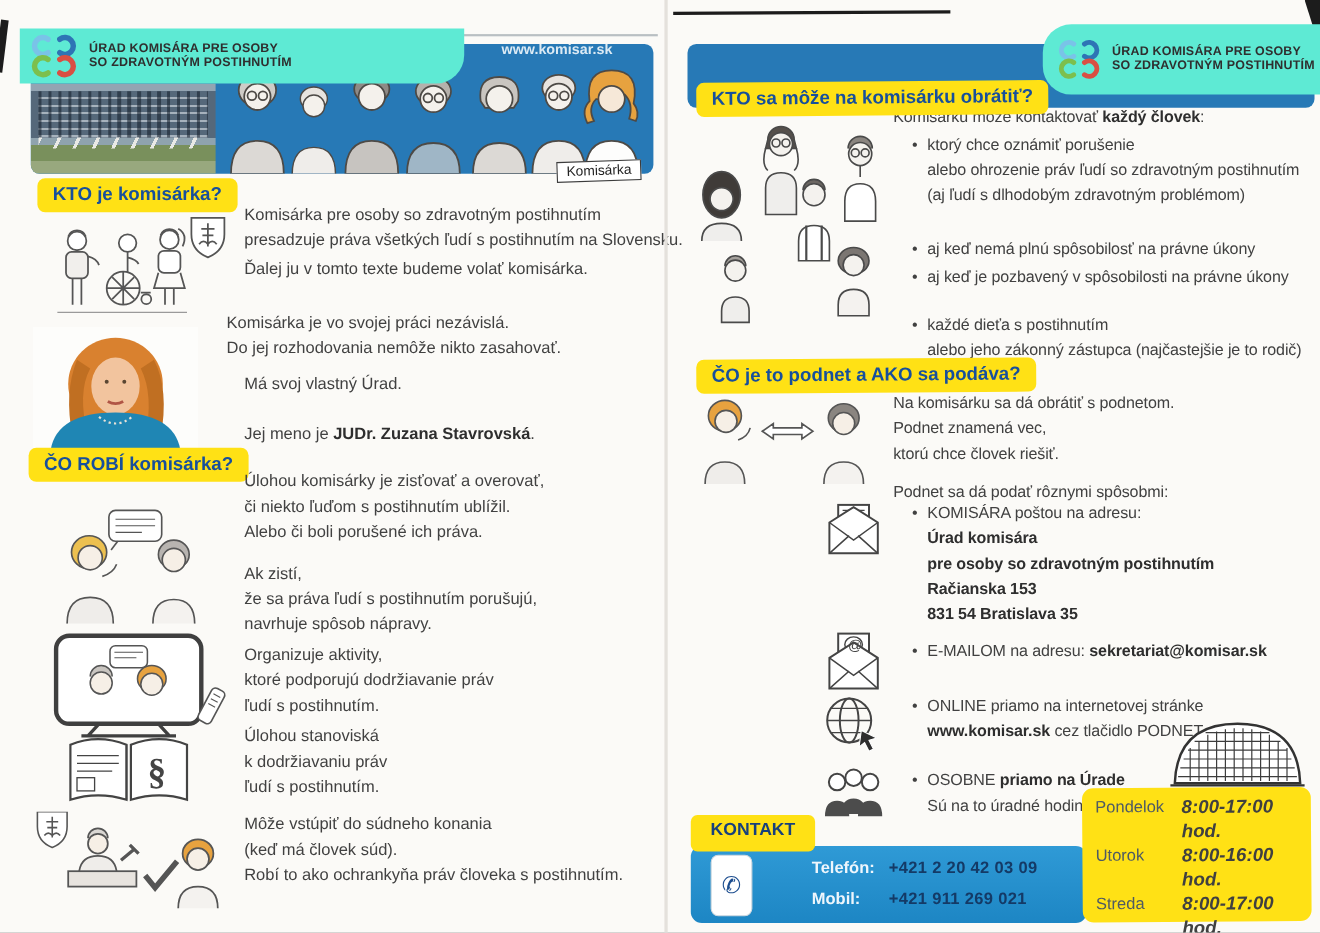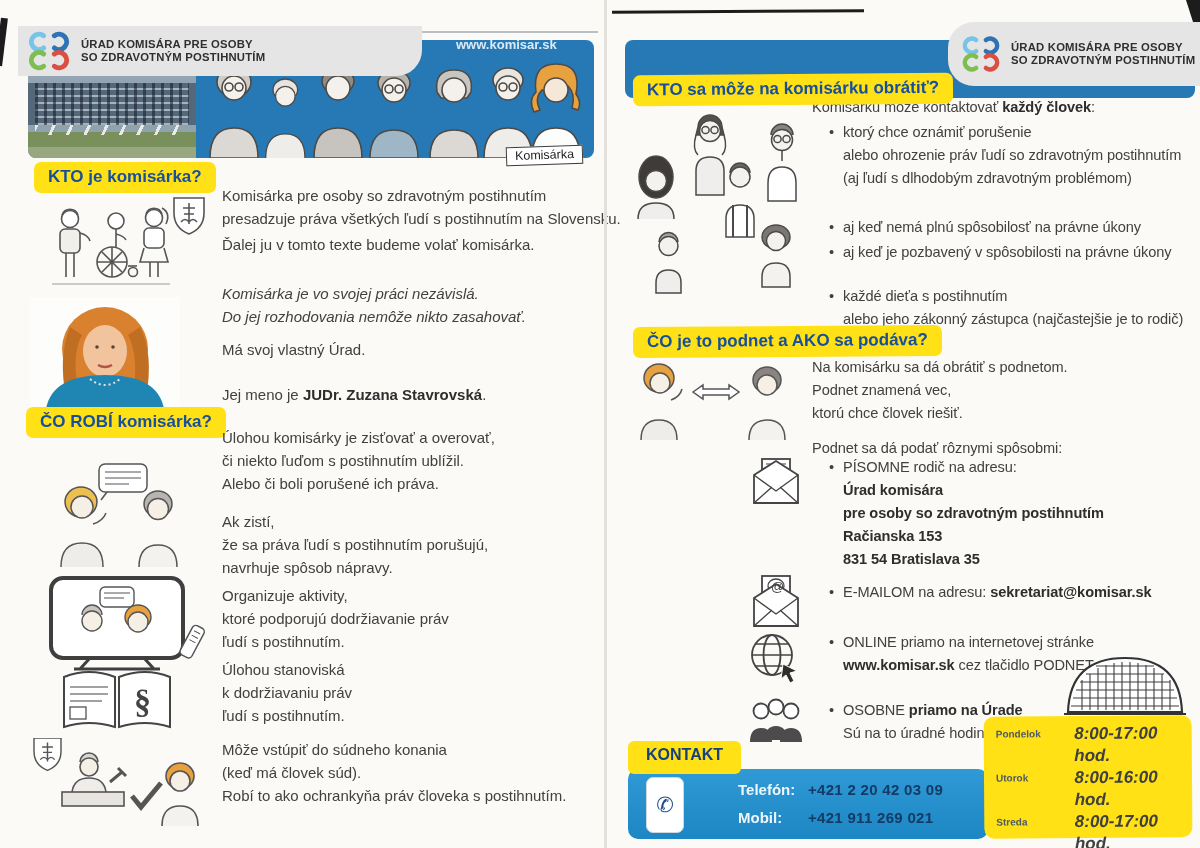--- a/index.html
+++ b/index.html
@@ -7,37 +7,37 @@
           font-family:"Liberation Sans",sans-serif;overflow:hidden;}
   .abs{position:absolute;}
   .para{position:absolute;white-space:pre-line;font-size:15px;line-height:23px;color:#414141;}
   .rp{font-size:14.6px;letter-spacing:-0.1px;}
   .b{font-weight:bold;color:#2e2e2e;}
   .bullet{padding-left:15px;}
   .dot{position:absolute;left:1px;top:0;}
   .dot::before{content:"•";}
   .h-label{position:absolute;background:#ffe115;color:#174f9c;font-weight:bold;font-size:17px;
            padding:5px 14px 6px;border-radius:7px;white-space:nowrap;}
-  .logo-box{position:absolute;background:#e5e5e5;display:flex;align-items:center;gap:9px;}
+  .logo-box{position:absolute;background:#5eead4;display:flex;align-items:center;gap:9px;}
   .logo-text{font-size:11.3px;font-weight:bold;color:#2f2f2f;line-height:13.5px;letter-spacing:.2px;white-space:pre-line;}
   .banner{position:absolute;background:#2779b6;border-radius:8px;overflow:hidden;}
   .website{position:absolute;color:rgba(235,244,250,.92);font-weight:bold;font-size:13px;z-index:5;}
   .caption-tag{position:absolute;background:#fff;border:1.5px solid #3c3c3c;padding:1px 8px 2px;
                font-size:12.5px;color:#222;transform:rotate(-2deg);z-index:6;}
   .building-photo{position:absolute;left:0;top:36px;width:168px;height:82px;
      background:linear-gradient(180deg,#93a4b2 0 8%,#55687a 8% 60%,#8fa3ae 60% 68%,#79905c 68% 86%,#98a87e 86% 100%);}
   .building-photo .win{position:absolute;left:4%;top:8%;width:92%;height:52%;
      background:repeating-linear-gradient(90deg,rgba(18,28,40,.55) 0 3px,transparent 3px 9px),
                 repeating-linear-gradient(0deg,rgba(233,239,244,.55) 0 2px,transparent 2px 7px);}
   .building-photo .pillars{position:absolute;left:4%;top:60%;width:92%;height:12%;
      background:repeating-linear-gradient(115deg,#e9e9e5 0 3px,transparent 3px 16px);}
   .hours{position:absolute;left:984px;top:716px;width:208px;height:122px;background:#ffe115;
          border-radius:10px;transform:rotate(-.4deg);padding-top:7px;box-sizing:border-box;z-index:8;}
   .hrow{display:flex;padding:0 12px;}
-  .day{width:92px;font-weight:bold;color:#4e5a64;font-size:10px;line-height:22px;}
+  .day{width:92px;font-weight:normal;color:#4e5a64;font-size:15px;line-height:22px;}
   .time{font-weight:bold;color:#404040;font-size:17px;line-height:22px;font-style:italic;}
   .kontakt-label{position:absolute;left:628px;top:741px;background:#ffe115;color:#17407c;
          font-weight:bold;font-size:16px;padding:5px 18px 10px;border-radius:6px;z-index:7;}
   .kontakt-box{position:absolute;left:628px;top:769px;width:360px;height:70px;border-radius:10px;
          background:linear-gradient(180deg,#2f9ad6,#1d86c4);z-index:6;}
   .phone-icon{position:absolute;left:18px;top:8px;width:36px;height:54px;background:#fff;border-radius:7px;
          border:1px solid #cfd8df;display:flex;align-items:center;justify-content:center;
          font-size:21px;color:#1d4e8f;}
   .kb-rows{position:absolute;left:76px;top:7px;margin-left:34px;}
   .kb-row{display:flex;font-size:15px;line-height:28px;}
@@ -226,21 +226,21 @@
       <path d="M100 58 l9 11 l20 -24" stroke-width="5"></path>
       <ellipse cx="148" cy="38" rx="14" ry="13" fill="#e7a23f"></ellipse>
         <circle cx="148" cy="43" r="10" fill="#f6efe6"></circle>
       <path d="M130 88 q0 -20 18 -20 q18 0 18 20" fill="#f4f2ef"></path>
     </g>
   </svg>
 
   <div class="para" style="left:222px;top:164px;margin-top:20px;">Komisárka pre osoby so zdravotným postihnutím
 presadzuje práva všetkých ľudí s postihnutím na Slovensku.</div>
   <div class="para" style="left:222px;top:233px;">Ďalej ju v tomto texte budeme volať komisárka.</div>
-  <div class="para" style="left:222px;top:282px;font-style:italic;">Komisárka je vo svojej práci nezávislá.
+  <div class="para" style="left:206px;top:282px;">Komisárka je vo svojej práci nezávislá.
 Do jej rozhodovania nemôže nikto zasahovať.</div>
   <div class="para" style="left:222px;top:338px;">Má svoj vlastný Úrad.</div>
   <div class="para" style="left:222px;top:426px;">Úlohou komisárky je zisťovať a overovať,
 či niekto ľuďom s postihnutím ublížil.
 Alebo či boli porušené ich práva.</div>
   <div class="para" style="left:222px;top:383px;"><span>Jej meno je </span><span class="b">JUDr. Zuzana Stavrovská</span><span>.</span></div>
   <div class="para" style="left:222px;top:510px;">Ak zistí,
 že sa práva ľudí s postihnutím porušujú,
 navrhuje spôsob nápravy.</div>
   <div class="para" style="left:222px;top:584px;">Organizuje aktivity,
@@ -339,21 +339,21 @@
   <div class="para rp" style="left:812px;top:437px;">Podnet sa dá podať rôznymi spôsobmi:</div>
 
   <svg class="abs" style="left:750px;top:455px;" width="52" height="50" viewBox="0 0 52 50">
     <g fill="#fff" stroke="#444" stroke-width="1.8">
       <rect x="12" y="4" width="28" height="20"></rect>
         <path d="M16 9 H36 M16 13 H36 M16 17 H30" stroke-width="1.2"></path>
       <path d="M4 20 L26 6 L48 20 V48 H4 Z"></path>
       <path d="M4 20 L26 36 L48 20 M4 48 L22 32 M48 48 L30 32" fill="none" stroke-width="1.4"></path>
     </g>
   </svg>
-  <div class="para rp bullet" style="left:828px;top:456px;"><span class="dot"></span><span>PÍSOMNE rodič na adresu:</span></div>
+  <div class="para rp bullet" style="left:828px;top:456px;"><span class="dot"></span><span>KOMISÁRA poštou na adresu:</span></div>
   <div class="para rp b" style="left:843px;top:479px;">Úrad komisára
 pre osoby so zdravotným postihnutím
 Račianska 153
 831 54 Bratislava 35</div>
 
   <svg class="abs" style="left:750px;top:572px;" width="52" height="56" viewBox="0 0 52 56">
     <g fill="#fff" stroke="#444" stroke-width="1.8">
       <rect x="12" y="4" width="28" height="22"></rect>
       <ellipse cx="26" cy="14" rx="8" ry="7" fill="none" stroke-width="1.3"></ellipse>
       <path d="M4 26 L26 12 L48 26 V54 H4 Z" fill="#fff"></path>

